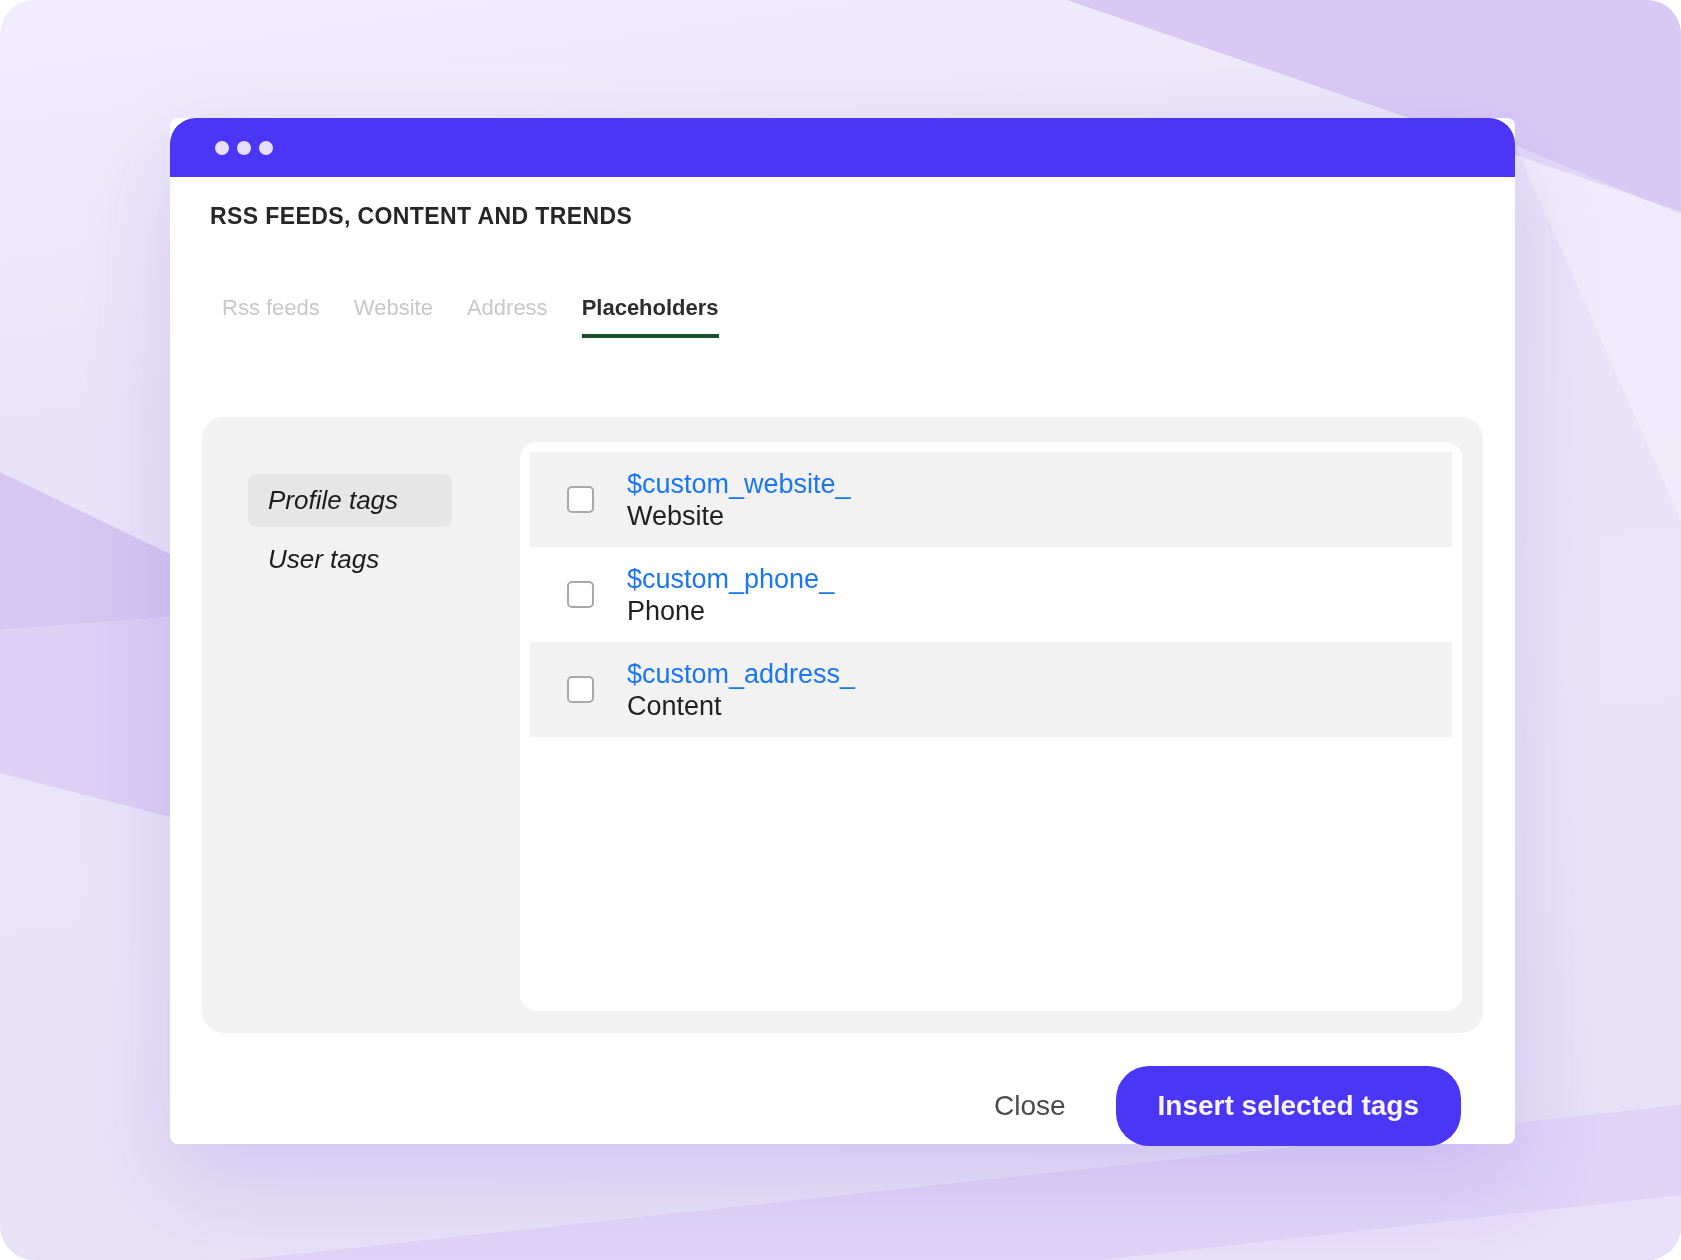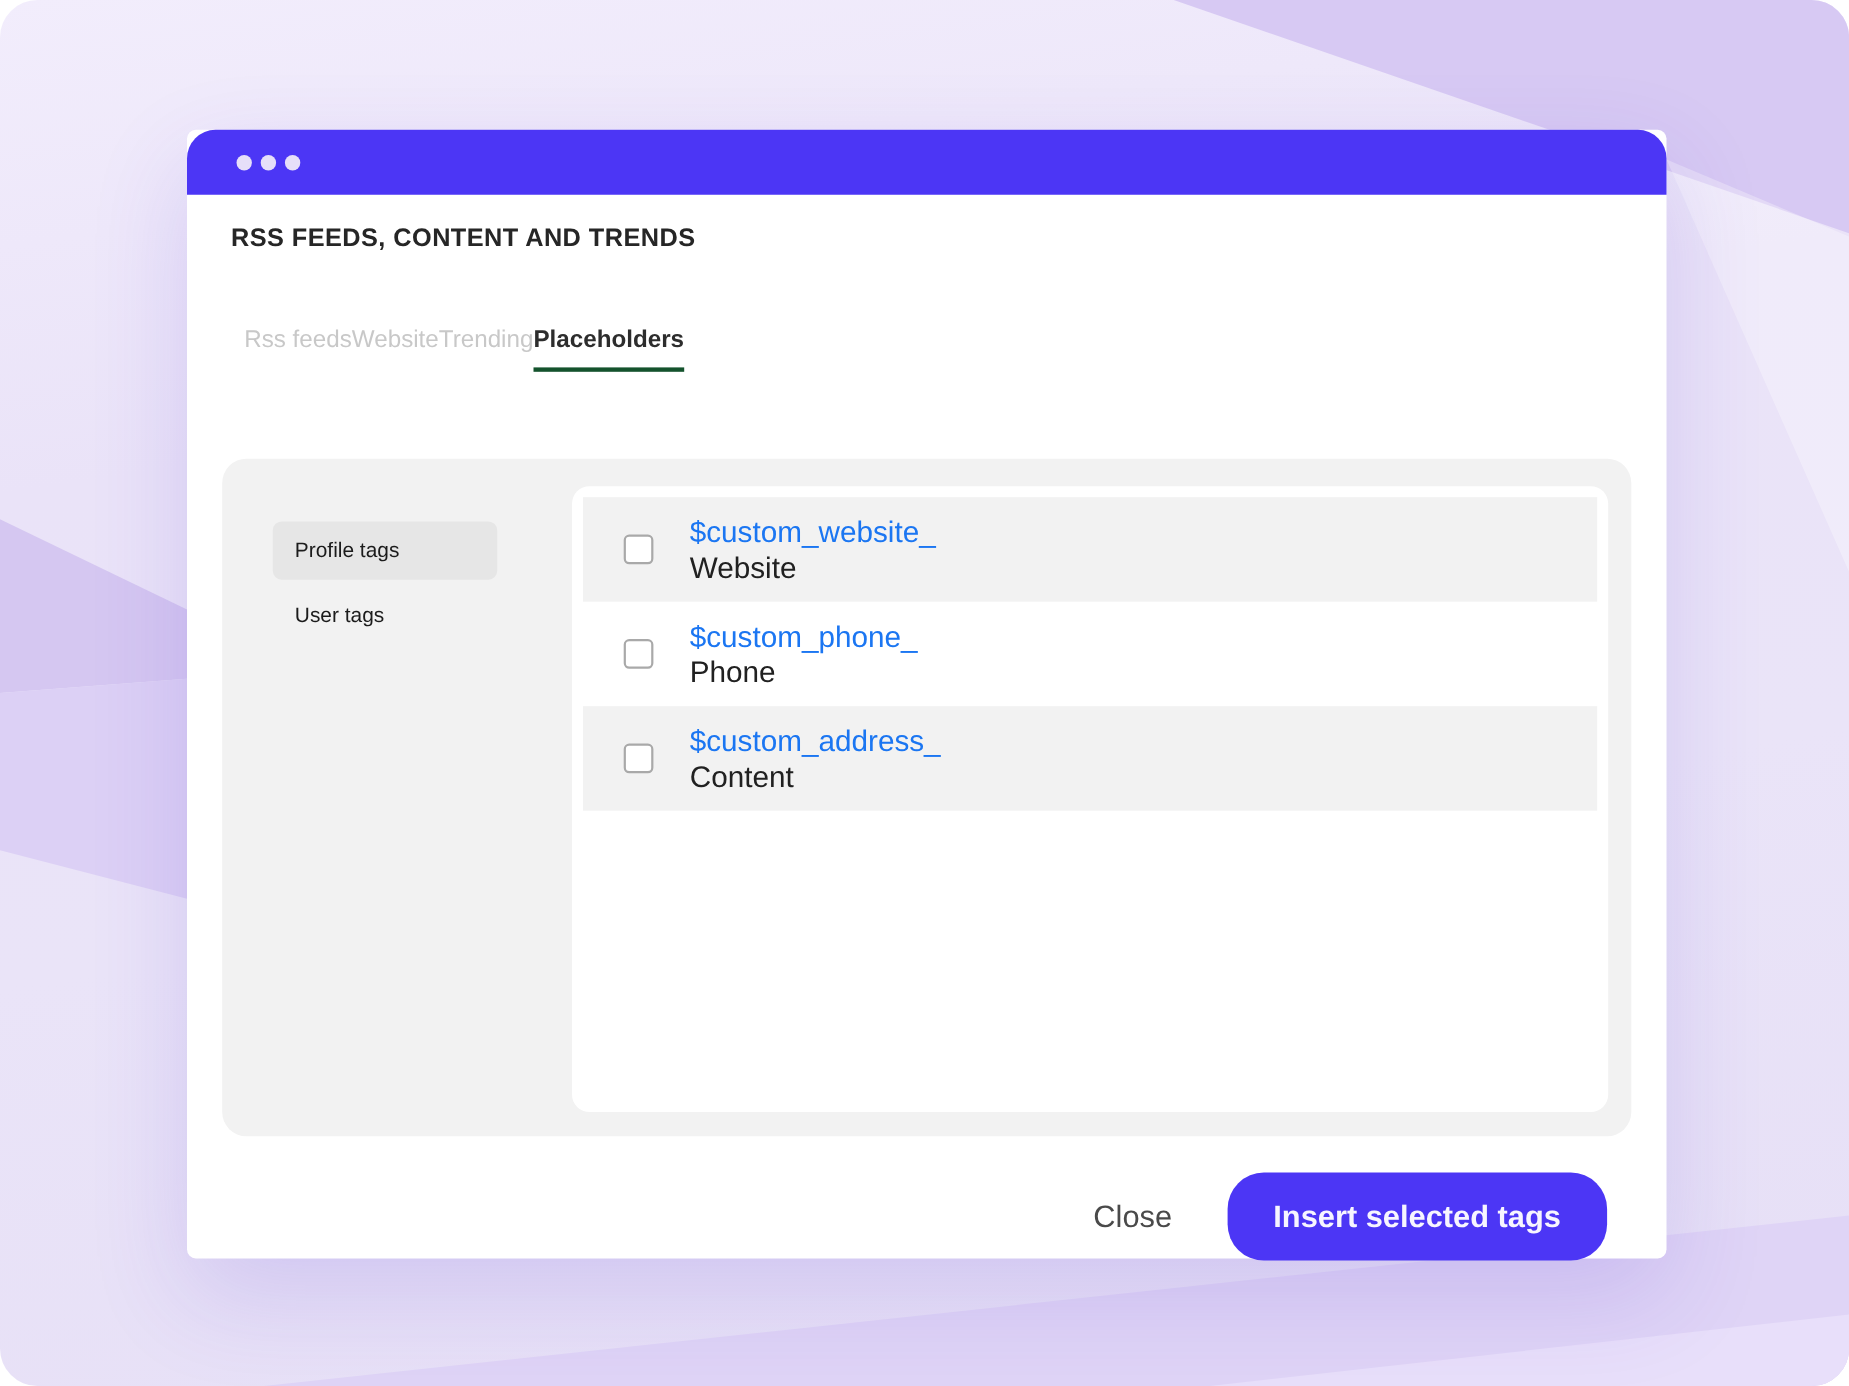--- a/index.html
+++ b/index.html
@@ -23,32 +23,32 @@
   }
   .dot { width:14px; height:14px; border-radius:50%; background:#E6DFF9; }
 
   .win-body { position:relative; height:967px; }
 
   .title {
     position:absolute; left:40px; top:26px; margin:0;
     font-size:23px; font-weight:700; letter-spacing:0.4px; color:#262626;
   }
 
-  .tabs { position:absolute; left:52px; top:118px; display:flex; font-size:22px; color:#C8C8C8; }
+  .tabs { position:absolute; left:52px; top:118px; display:flex; gap:34px; font-size:22px; color:#C8C8C8; }
   .tab { padding-bottom:13px; cursor:pointer; white-space:nowrap; }
   .tab.active { color:#2D2D2D; font-weight:600; border-bottom:4px solid #14532d; }
 
   .panel {
     position:absolute; left:32px; top:240px; width:1281px; height:616px;
     background:#F2F2F2; border-radius:22px;
   }
   .side-item {
     width:184px; height:53px; margin-left:46px;
     display:flex; align-items:center; padding-left:20px;
-    border-radius:8px; font-size:19px; color:#1C1C1C; cursor:pointer;
+    border-radius:8px; font-size:26px; color:#1C1C1C; cursor:pointer;font-style:italic;
   }
   .side-item.selected { background:#E6E6E6; }
   .side-item.first { margin-top:57px; }
   .side-item.second { margin-top:6px; }
 
   .list {
     position:absolute; left:318px; top:25px; width:942px; height:569px;
     background:#FFFFFF; border-radius:16px; padding:10px; box-sizing:border-box;
   }
   .row { height:95px; display:flex; align-items:center; padding-left:37px; box-sizing:border-box; }
@@ -94,21 +94,21 @@
       <span class="dot"></span>
     </div>
 
     <div class="win-body">
 
       <h1 class="title">RSS FEEDS, CONTENT AND TRENDS</h1>
 
       <div class="tabs">
         <div class="tab">Rss feeds</div>
         <div class="tab">Website</div>
-        <div class="tab">Trending</div>
+        <div class="tab">Address</div>
         <div class="tab active">Placeholders</div>
       </div>
 
       <div class="panel">
 
         <div class="sidebar">
           <div class="side-item first selected">Profile tags</div>
           <div class="side-item second">User tags</div>
         </div>
 

